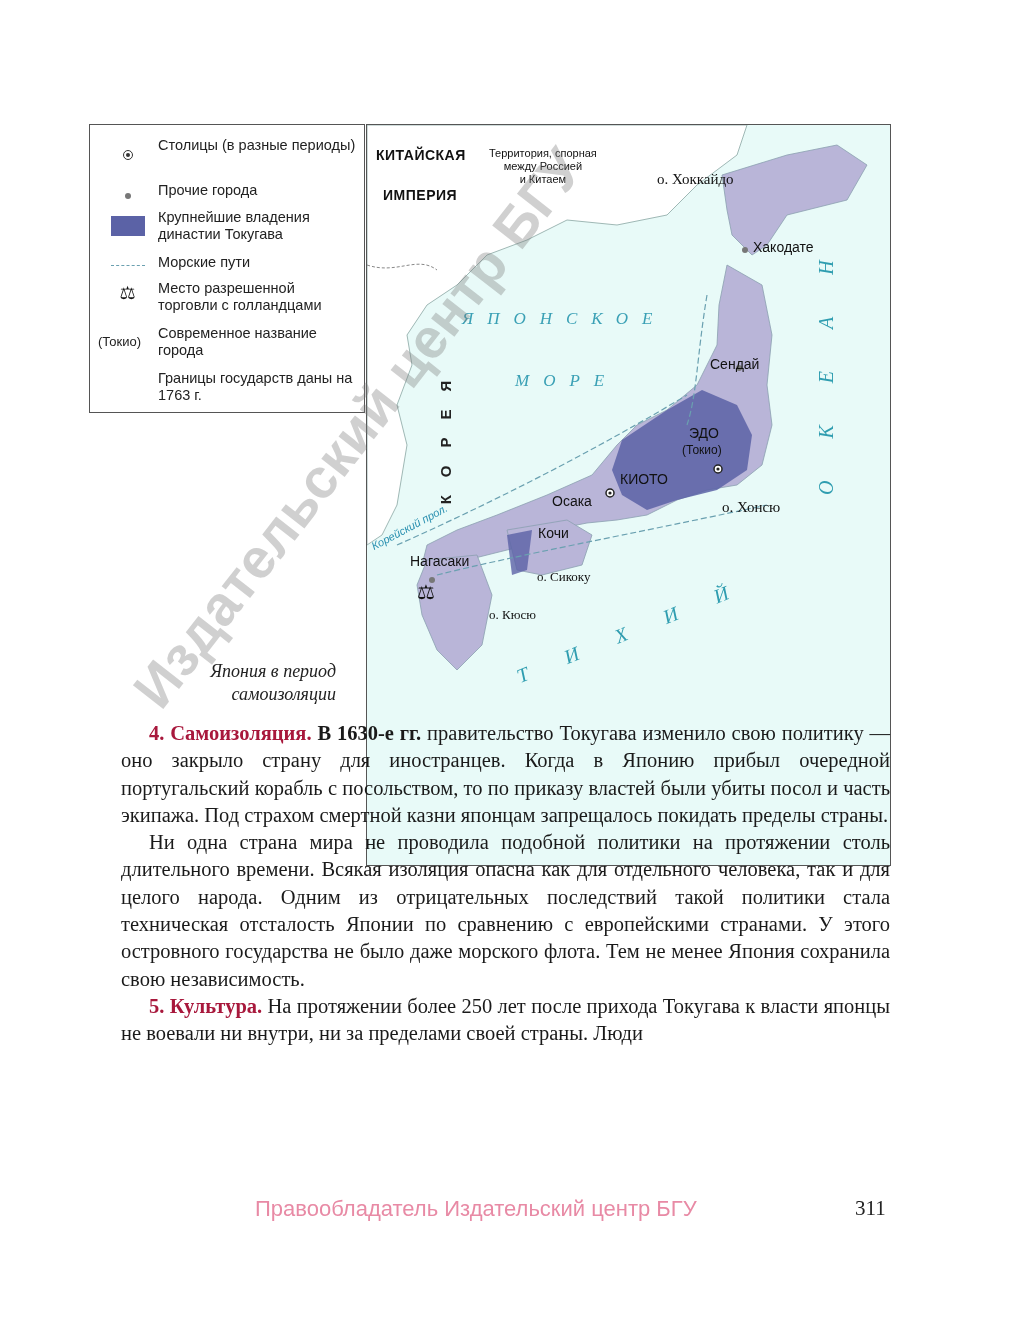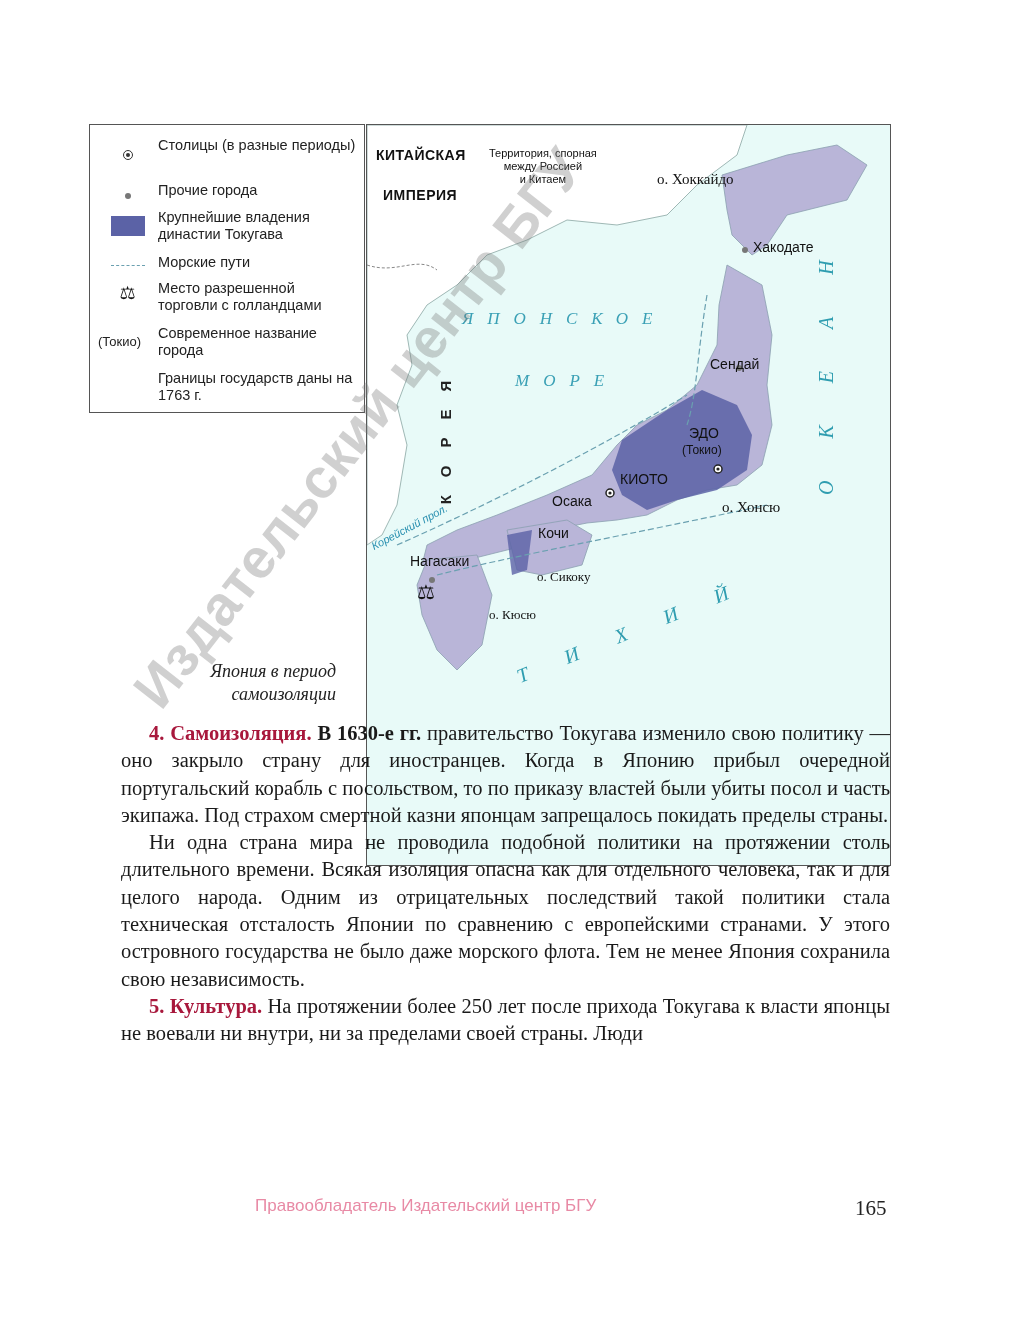--- a/index.html
+++ b/index.html
@@ -37,21 +37,21 @@
     
     .text { position: absolute; left: 121px; top: 720px; width: 769px; font-family: "Liberation Serif", serif; font-size: 20.5px; line-height: 27.3px; color: #1a1a1a; text-align: justify; }
     .text p { margin: 0; text-indent: 28px; }
     .text .head { color: #a8183c; font-weight: bold; }
     .text .bold { font-weight: bold; }
 
     
     .watermark { position: absolute; left: 120px; top: 680px; font-family: "Liberation Sans", sans-serif; font-weight: bold; font-size: 56px; color: rgba(120,120,120,0.35); transform: rotate(-52deg); transform-origin: left top; white-space: nowrap; pointer-events: none; }
 
     
-    .footer-rights { position: absolute; left: 255px; top: 1196px; font-family: "Liberation Sans", sans-serif; font-size: 17px; color: #e88aa5; }
+    .footer-rights { position: absolute; left: 255px; top: 1196px; font-family: "Liberation Sans", sans-serif; font-size: 22px; color: #e88aa5; }
     .page-number { position: absolute; left: 855px; top: 1196px; font-family: "Liberation Serif", serif; font-size: 21px; color: #222; }
   </style>
 </head>
 <body>
 
 <div class="legend">
   <div class="legend-item" style="top:12px;">
     <span class="sym" style="top:10px;"><span class="sym-capital"></span></span>
     <span class="txt">Столицы (в разные периоды)</span>
   </div>
@@ -148,13 +148,13 @@
 
 <div class="text">
   <p><span class="head">4. Самоизоляция.</span> <span class="bold">В 1630-е гг.</span> <span>правительство Токугава изменило свою политику — оно закрыло страну для иностранцев. Когда в Японию прибыл очередной португальский корабль с посольством, то по приказу властей были убиты посол и часть экипажа. Под страхом смертной казни японцам запрещалось покидать пределы страны.</span></p>
   <p>Ни одна страна мира не проводила подобной политики на протяжении столь длительного времени. Всякая изоляция опасна как для отдельного человека, так и для целого народа. Одним из отрицательных последствий такой политики стала техническая отсталость Японии по сравнению с европейскими странами. У этого островного государства не было даже морского флота. Тем не менее Япония сохранила свою независимость.</p>
   <p><span class="head">5. Культура.</span> <span>На протяжении более 250 лет после прихода Токугава к власти японцы не воевали ни внутри, ни за пределами своей страны. Люди</span></p>
 </div>
 
 <div class="watermark">Издательский центр БГУ</div>
 
 <div class="footer-rights">Правообладатель Издательский центр БГУ</div>
-<div class="page-number">165</div>
+<div class="page-number">311</div>
 
 </body></html>

